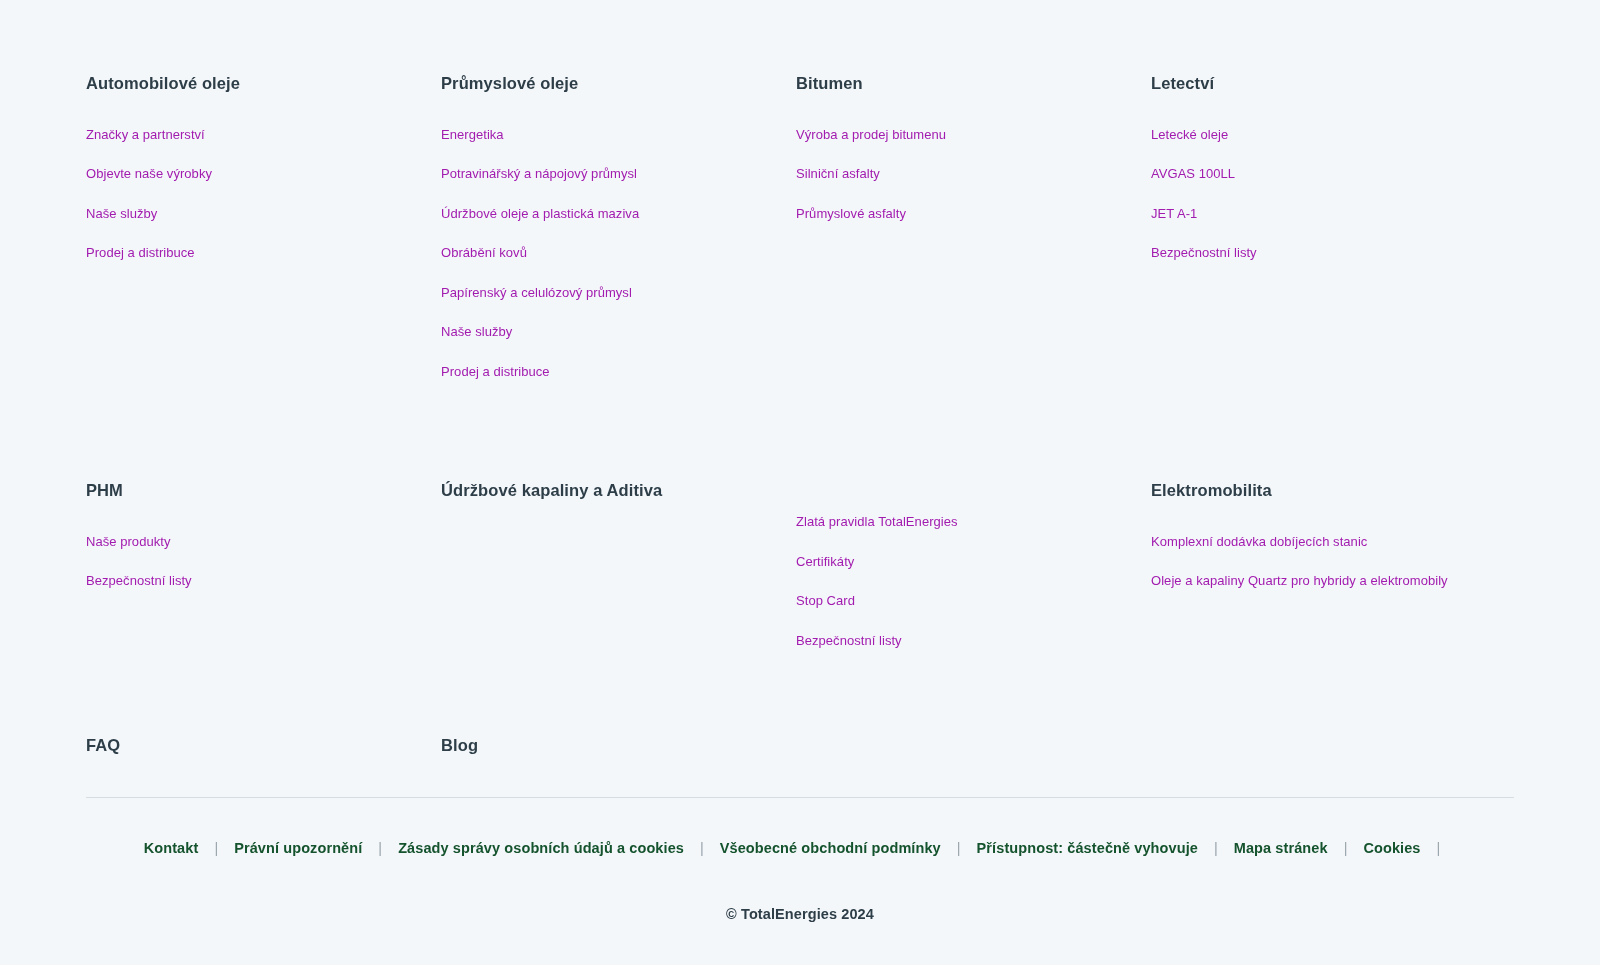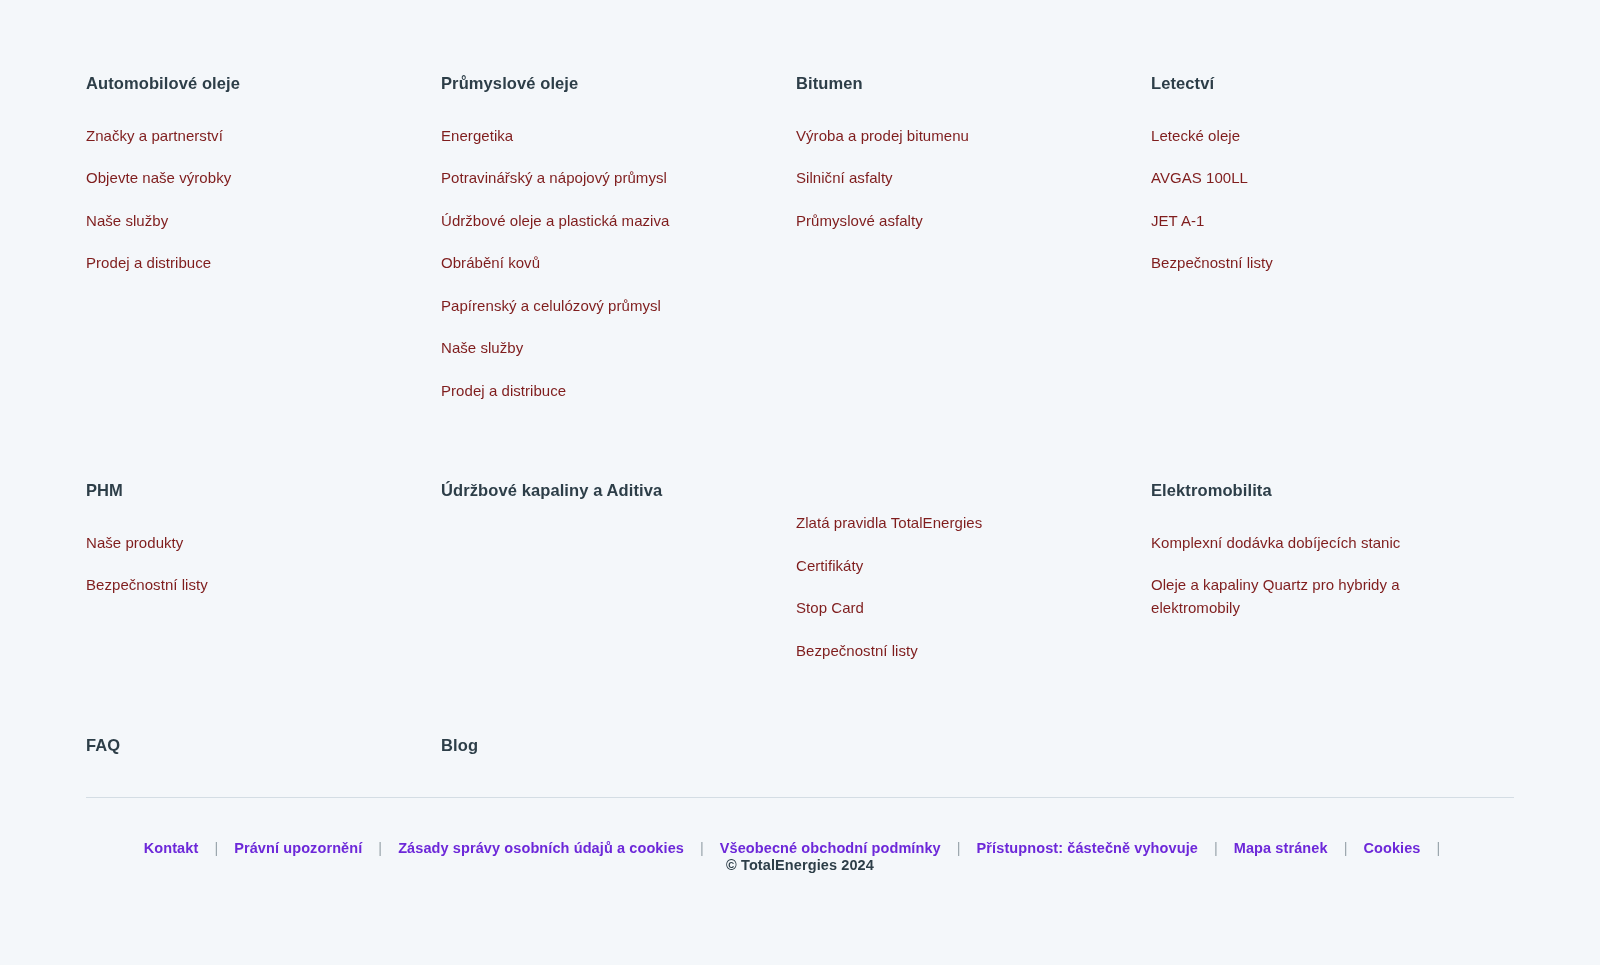--- a/index.html
+++ b/index.html
@@ -63,22 +63,22 @@
     padding: 0;
   }
 
   .col-links li {
     margin: 0;
     padding: 0;
   }
 
   .col-link {
     display: block;
-    font-size: 15px;
-    color: #7f1d1d;
+    font-size: 13px;
+    color: #a21caf;
     text-decoration: none;
     line-height: 1.5;
     letter-spacing: 0.05px;
     cursor: pointer;
   }
 
   
   .row-1 { position: absolute; left: 0; top: 41px; }
   .row-1 .col-links { margin-top: 31px; }
   .row-1 .col-links li + li { margin-top: 20px; }
@@ -106,40 +106,40 @@
     top: 838px;
     width: 1600px;
     text-align: center;
     white-space: nowrap;
   }
 
   .legal-link {
     display: inline-block;
     font-size: 14.5px;
     font-weight: bold;
-    color: #6d28d9;
+    color: #14532d;
     text-decoration: none;
     letter-spacing: 0.1px;
     cursor: pointer;
     vertical-align: middle;
   }
 
   .legal-sep {
     display: inline-block;
     font-size: 14.5px;
     color: #9aa5ac;
     padding: 0 16px;
     vertical-align: middle;
     user-select: none;
   }
 
   .copyright {
     position: absolute;
     left: 0;
-    top: 857px;
+    top: 906px;
     width: 1600px;
     text-align: center;
     font-size: 14.5px;
     font-weight: bold;
     color: #2d3e48;
     letter-spacing: 0.1px;
   }
 </style>
 </head>
 <body>

